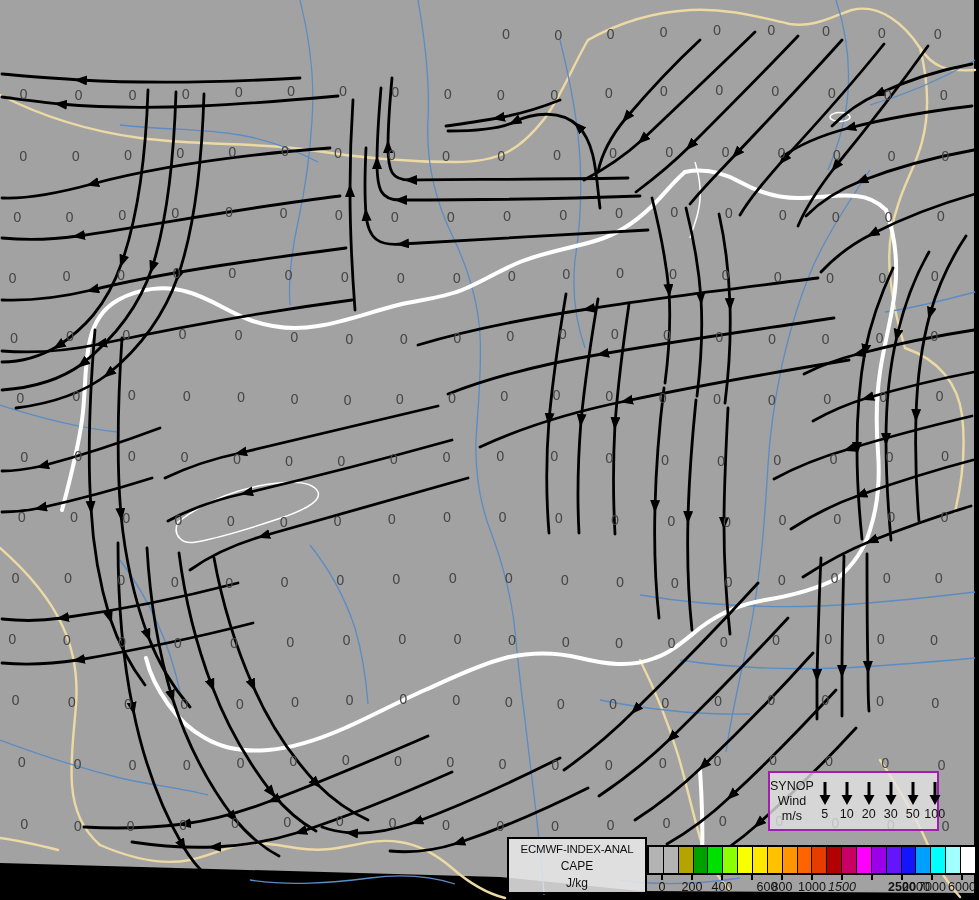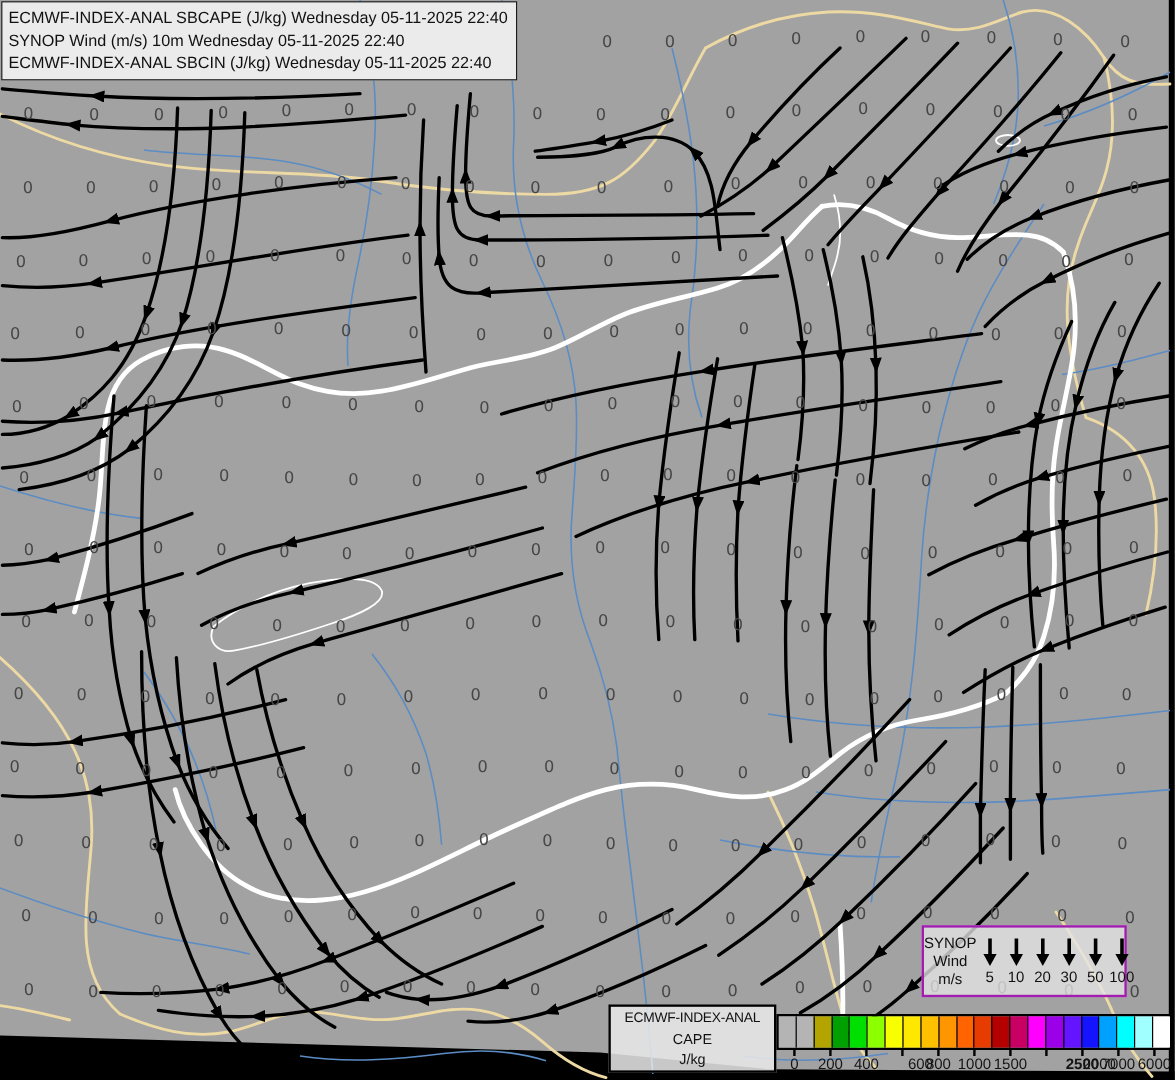--- a/index.html
+++ b/index.html
@@ -415,25 +415,20 @@
         <text x="606.3" y="829.7">0</text>
         <text x="662.3" y="827.7">0</text>
         <text x="718.6" y="826.4">0</text>
         <text x="774.9" y="826.4">0</text>
         <text x="830.9" y="827.8">0</text>
         <text x="886.4" y="829.8">0</text>
         <text x="941.3" y="831.1">0</text>
       </g>
 </svg>
 
-<div id="header-box">
-  <div>ECMWF-INDEX-ANAL SBCAPE (J/kg) Wednesday 05-11-2025 22:40</div>
-  <div>SYNOP Wind (m/s) 10m Wednesday 05-11-2025 22:40</div>
-  <div>ECMWF-INDEX-ANAL SBCIN (J/kg) Wednesday 05-11-2025 22:40</div>
-</div>
 
 <div id="wind-legend">
   <div class="wl-titles">
     <div>SYNOP</div>
     <div>Wind</div>
     <div>m/s</div>
   </div>
   <div class="wl-arrows" id="wind-columns">
         <div class="wind-col">
           <svg width="16" height="24" viewBox="0 0 16 24">
@@ -517,21 +512,21 @@
         <div class="cape-tick-label" style="left: 45px;">200</div>
         <div class="cape-tick-line" style="left: 75px;"></div>
         <div class="cape-tick-label" style="left: 75px;">400</div>
         <div class="cape-tick-line" style="left: 105px;"></div>
         <div class="cape-tick-label" style="left: 120px;">600</div>
         <div class="cape-tick-line" style="left: 135px;"></div>
         <div class="cape-tick-label" style="left: 135px;">800</div>
         <div class="cape-tick-line" style="left: 165px;"></div>
         <div class="cape-tick-label" style="left: 165px;">1000</div>
         <div class="cape-tick-line" style="left: 195px;"></div>
-        <div class="cape-tick-label" style="left: 195px;">1500</div>
+        <div class="cape-tick-label" style="left: 195px; font-style: italic;">1500</div>
         <div class="cape-tick-line" style="left: 225px;"></div>
         <div class="cape-tick-label" style="left: 225px; margin-left: 44px;">2000</div>
         <div class="cape-tick-line" style="left: 255px;"></div>
         <div class="cape-tick-label" style="left: 255px; font-weight: bold;">2500</div>
         <div class="cape-tick-line" style="left: 285px;"></div>
         <div class="cape-tick-label" style="left: 285px;">7000</div>
         <div class="cape-tick-line" style="left: 315px;"></div>
         <div class="cape-tick-label" style="left: 315px;">6000</div>
       </div>
 </div>

